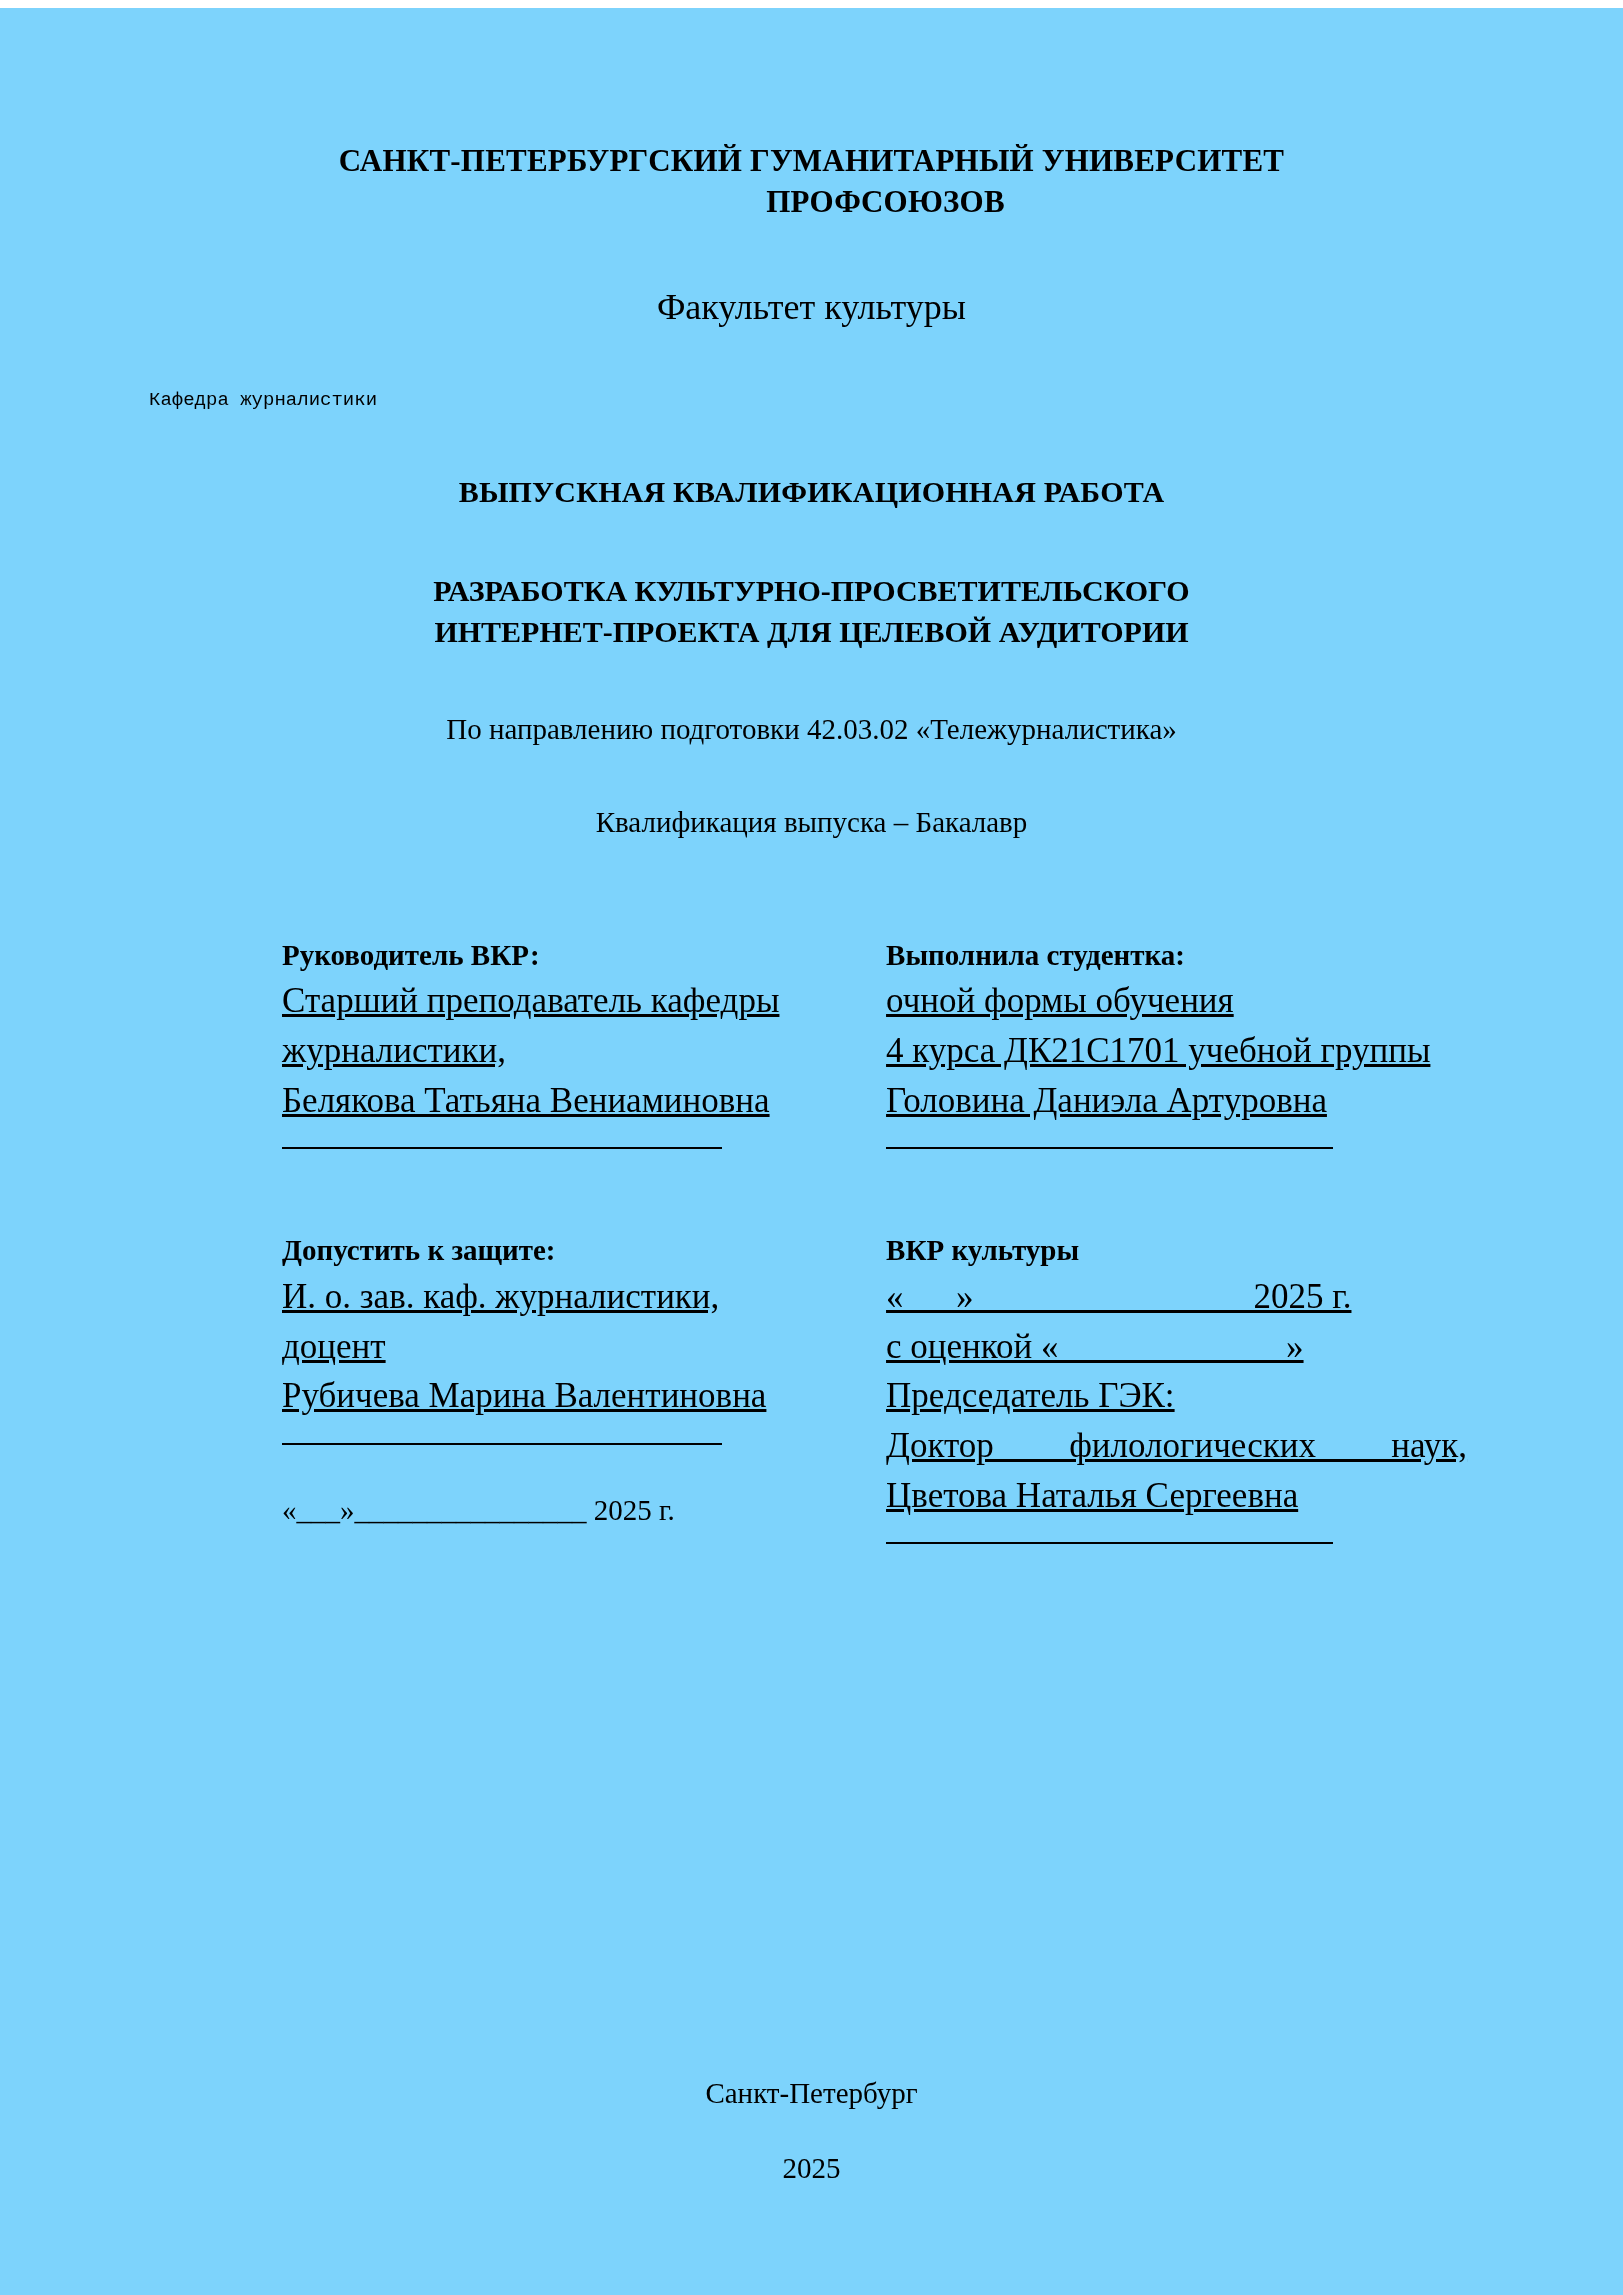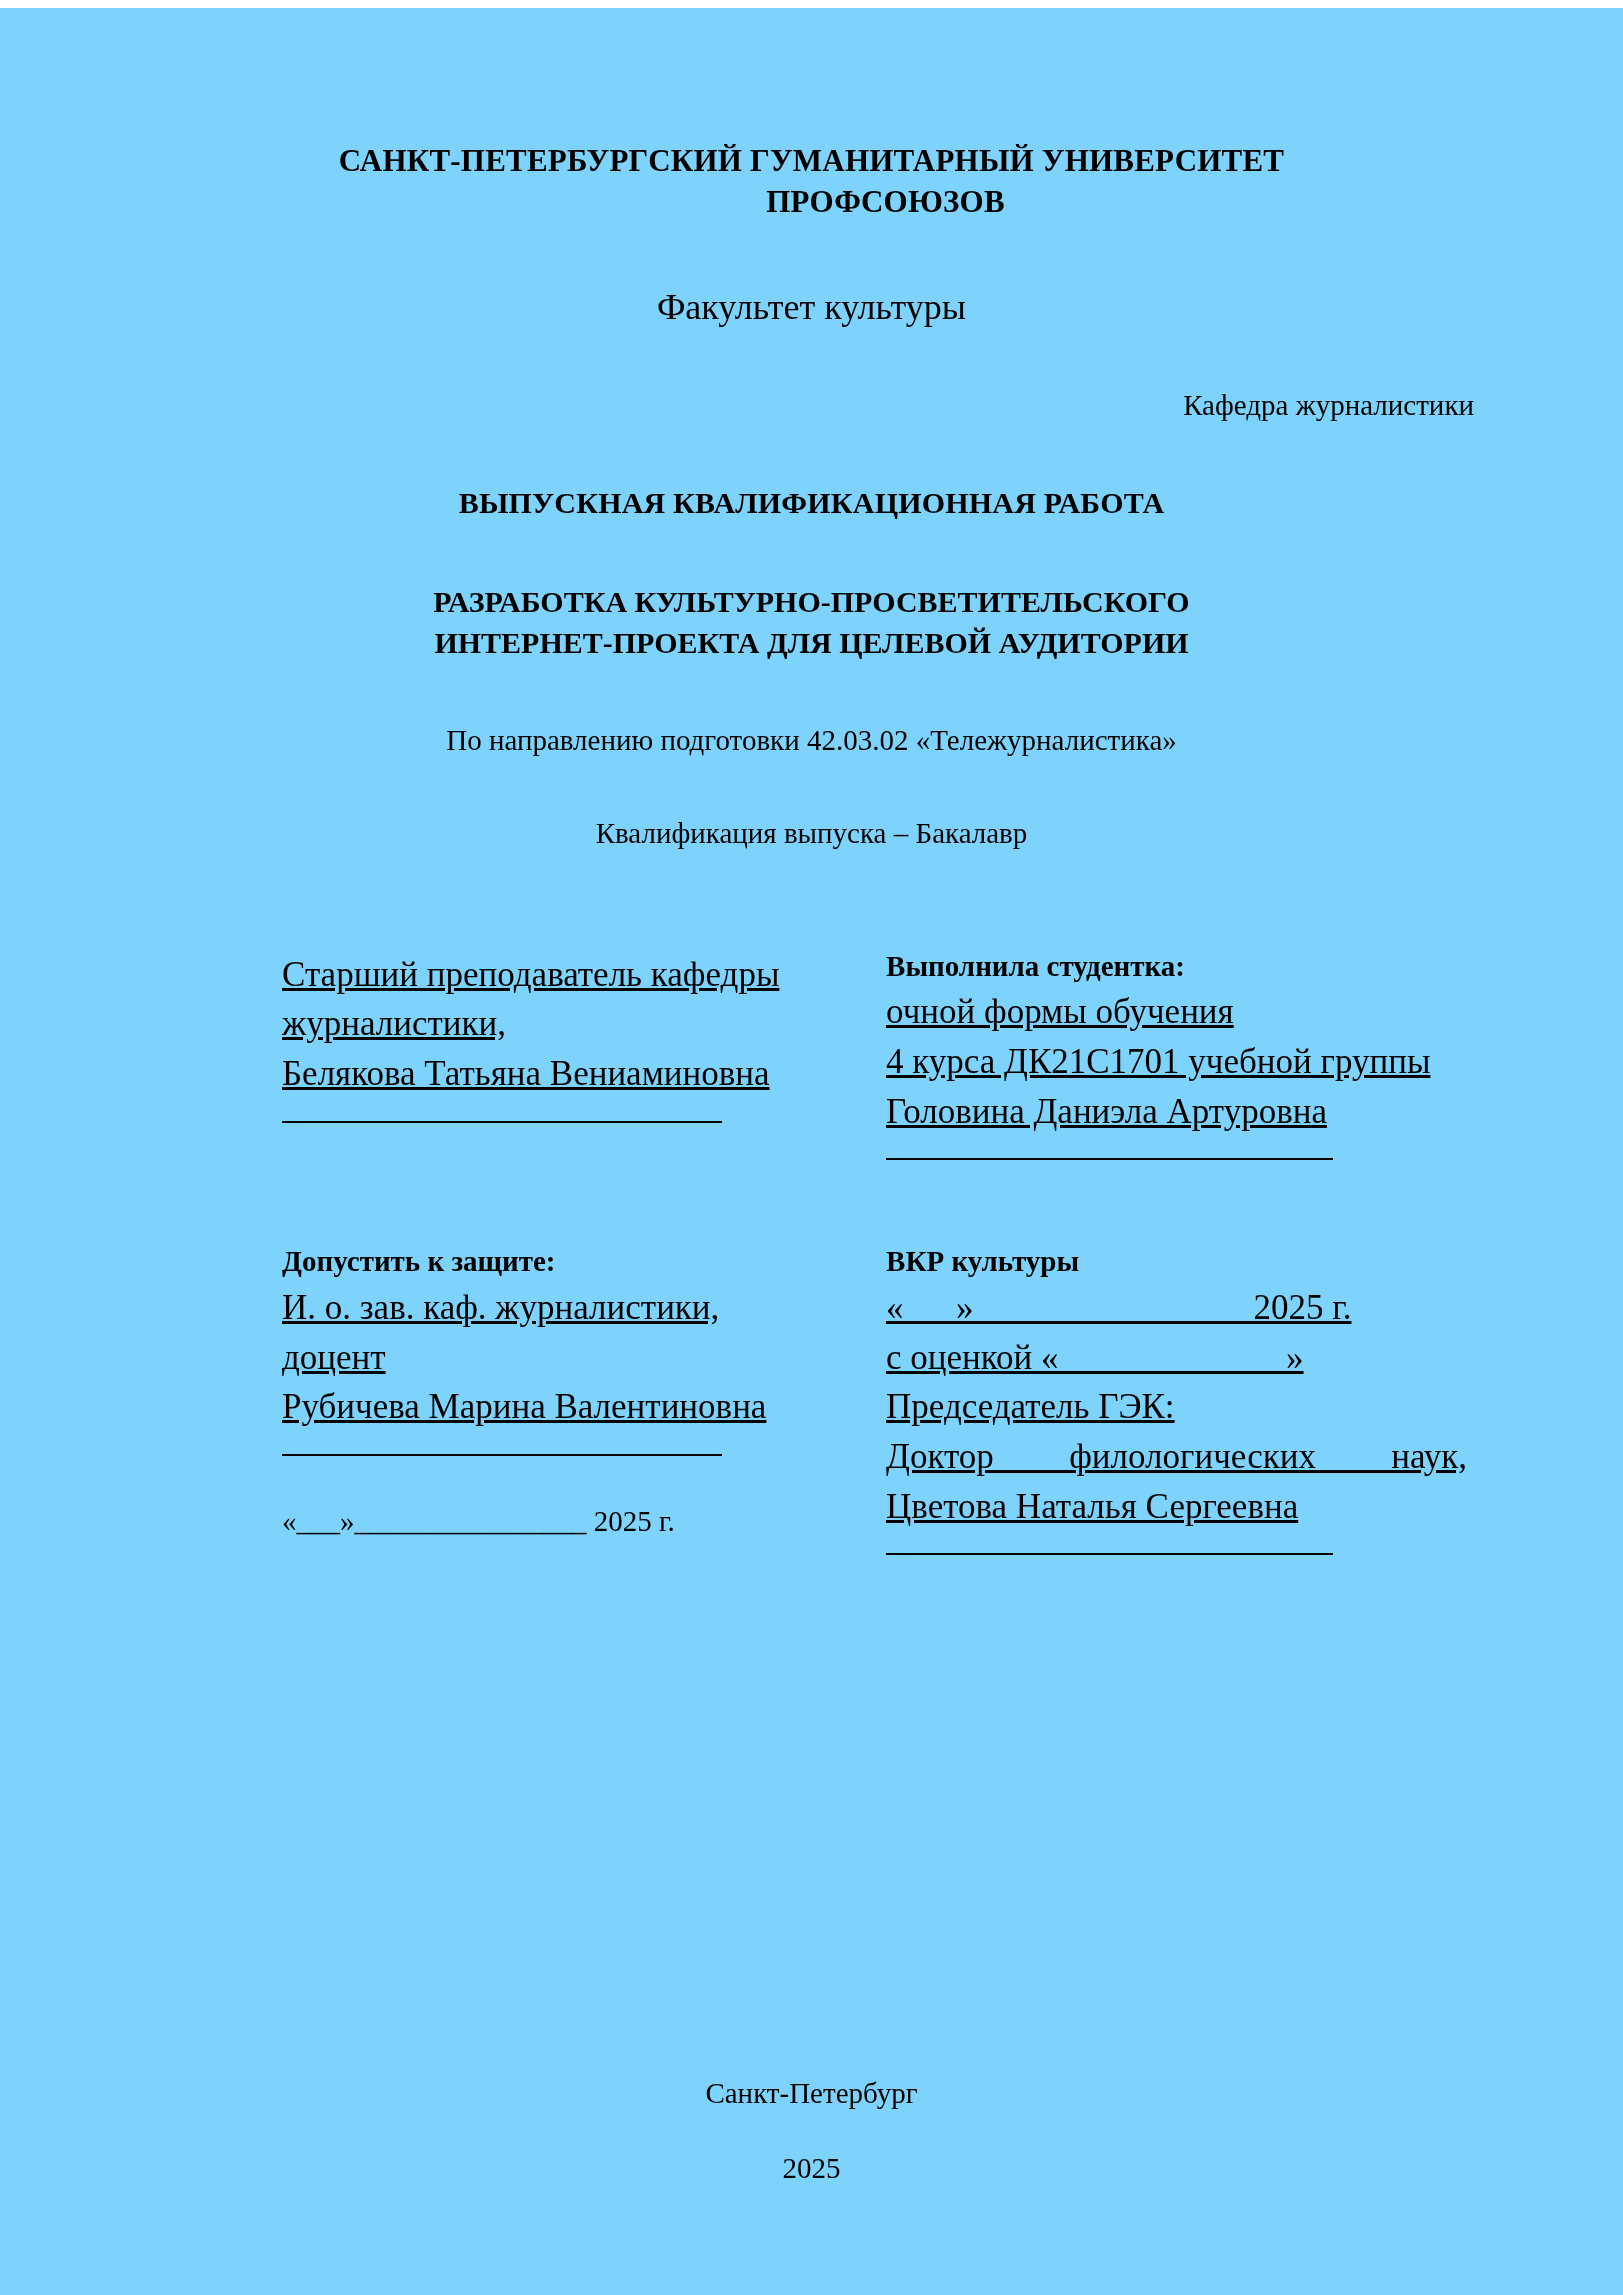--- a/index.html
+++ b/index.html
@@ -39,23 +39,24 @@
     display: block;
     text-align: center;
     margin-left: 148px;
   }
   .faculty {
     font-size: 36px;
     text-align: center;
     margin-top: 63px;
   }
   .department {
-    font-size: 29px;
-    text-align: right;
+    font-size: 19px;
+    text-align: left;
     margin-top: 61px;
+    font-family: Liberation Mono, monospace;
   }
   .doc-type {
     font-size: 30px;
     font-weight: bold;
     text-align: center;
     margin-top: 64px;
     letter-spacing: 0.2px;
   }
   .thesis-title {
     font-size: 30px;
@@ -161,20 +162,21 @@
     <span>РАЗРАБОТКА КУЛЬТУРНО-ПРОСВЕТИТЕЛЬСКОГО</span><br>
     <span>ИНТЕРНЕТ-ПРОЕКТА ДЛЯ ЦЕЛЕВОЙ АУДИТОРИИ</span>
   </div>
 
   <div class="direction">По направлению подготовки 42.03.02 «Тележурналистика»</div>
 
   <div class="qualification">Квалификация выпуска – Бакалавр</div>
 
   <div class="columns">
     <div class="col-left">
+      <p class="block-head">Руководитель ВКР:</p>
       <p class="line-text">Старший преподаватель кафедры</p>
       <p class="line-text">журналистики,</p>
       <p class="line-text">Белякова Татьяна Вениаминовна</p>
       <hr class="sig-rule">
     </div>
     <div class="col-right">
       <p class="block-head">Выполнила студентка:</p>
       <p class="line-text">очной формы обучения</p>
       <p class="line-text">4 курса ДК21С1701 учебной группы</p>
       <p class="line-text">Головина Даниэла Артуровна</p>

